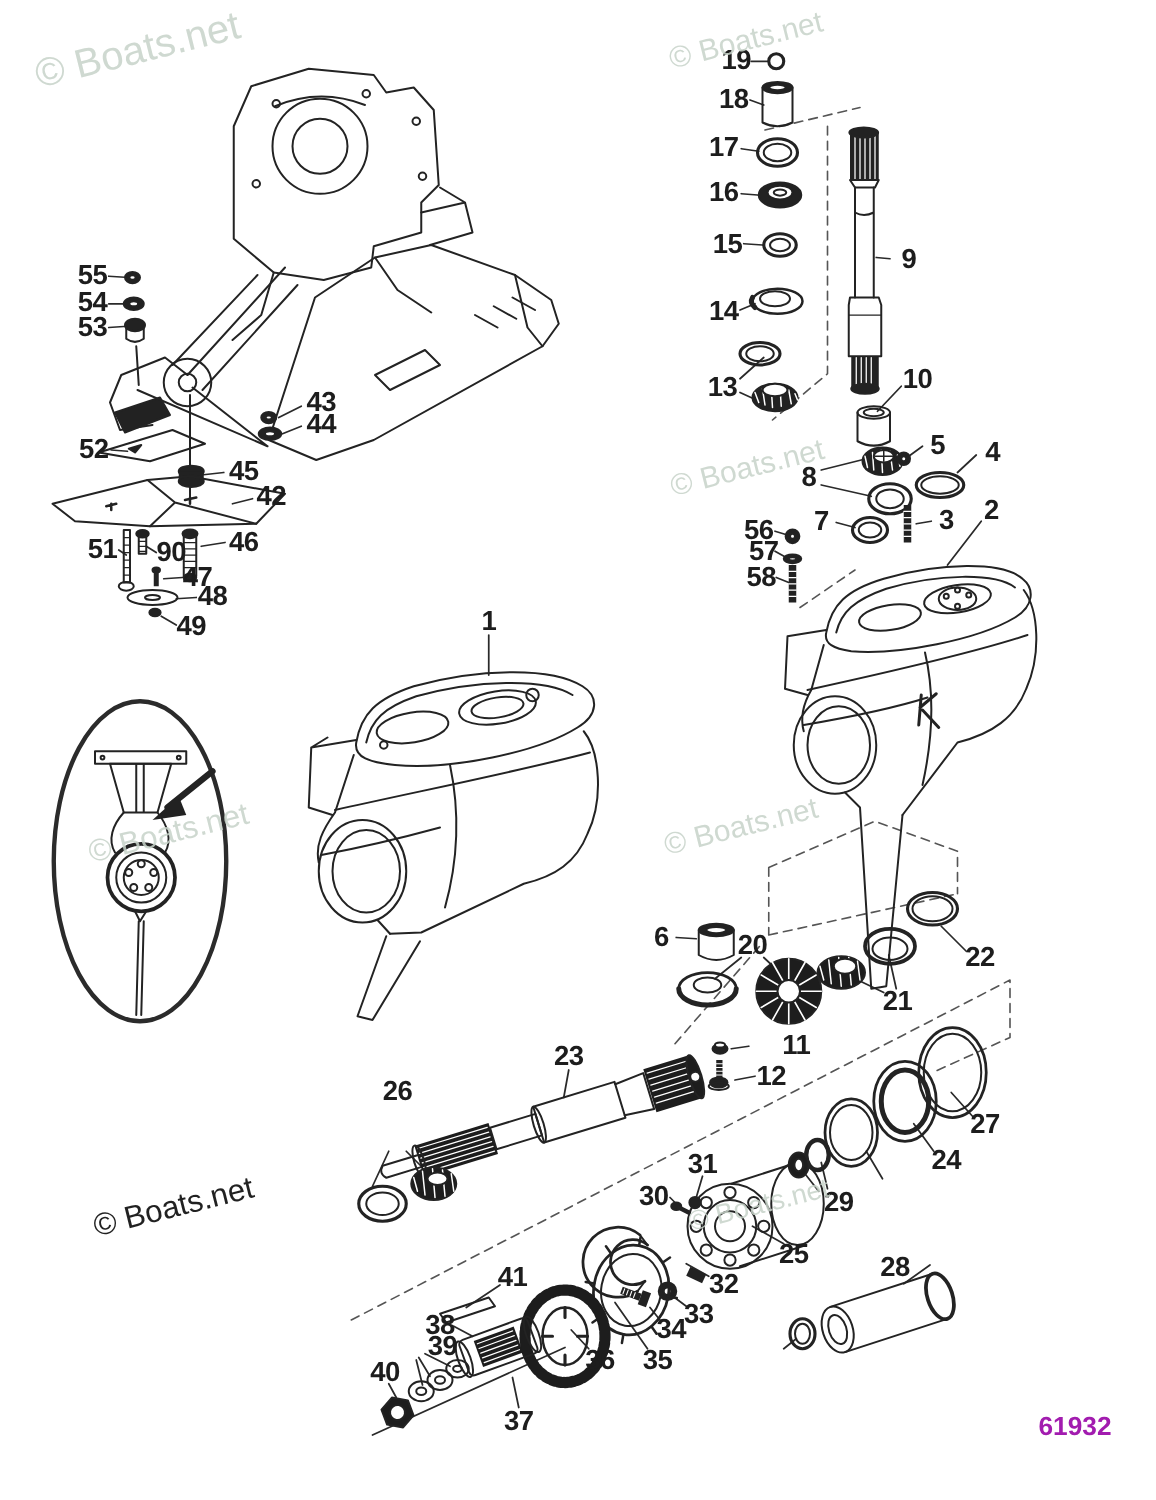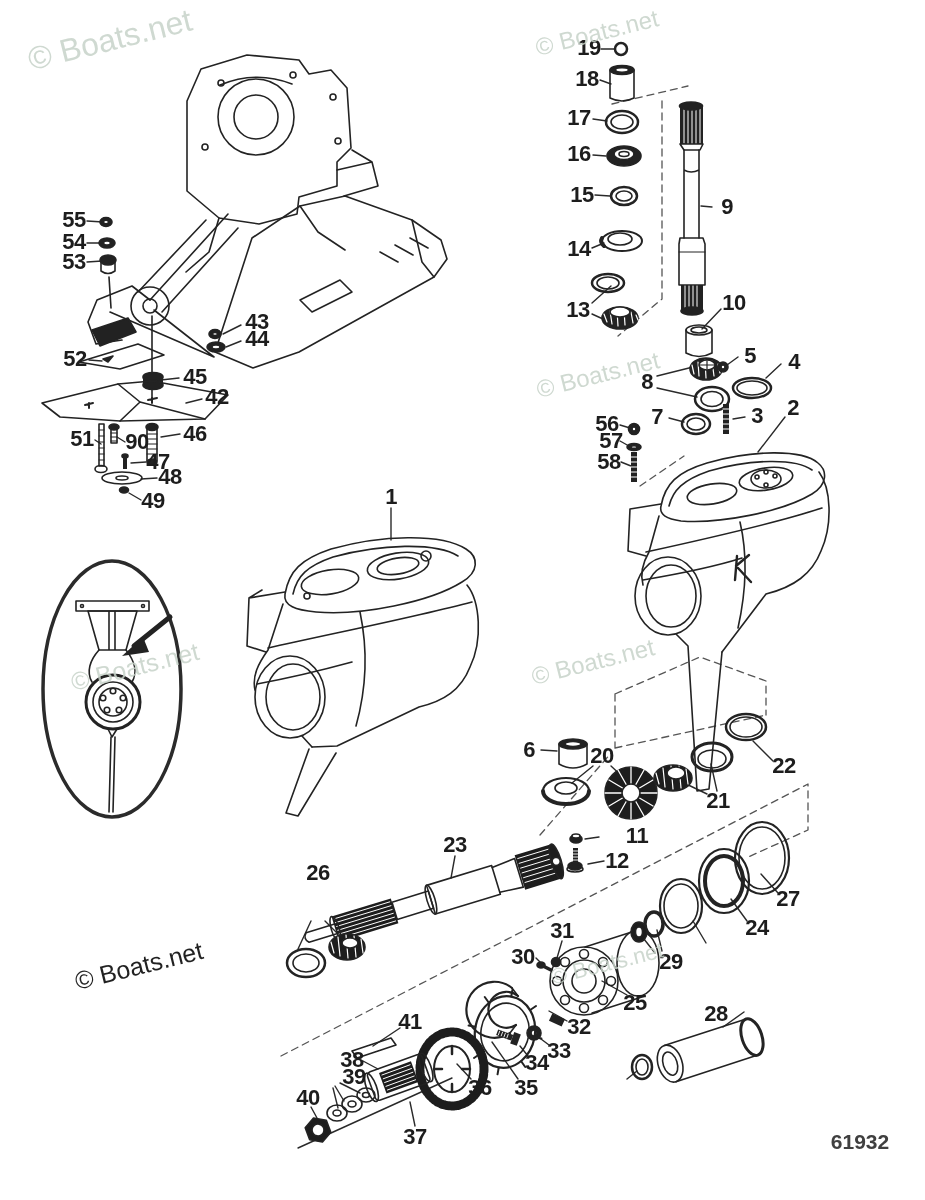--- a/index.html
+++ b/index.html
@@ -7,21 +7,21 @@
          font-family:"Liberation Sans", sans-serif;}
   #artwork{position:absolute;left:0;top:0;}
   .callout{position:absolute;transform:translate(-50%,-50%);
            font:bold 22px/1 "Liberation Sans", sans-serif;color:#1d1d1d;
            letter-spacing:-0.5px;white-space:nowrap;}
   .wm{position:absolute;transform:translate(-50%,-50%) rotate(-14deg);
       white-space:nowrap;font-family:"Liberation Sans", sans-serif;}
   .wm-light{color:#c7d3c9;opacity:.85;}
   .wm-dark{color:#161616;opacity:.95;}
   .diagram-code{position:absolute;transform:translate(-50%,-50%);
-                font:bold 21px "Liberation Sans", sans-serif;color:#404040;}
+                font:bold 21px "Liberation Sans", sans-serif;color:#a21caf;}
   svg *{vector-effect:non-scaling-stroke;}
 </style>
 </head>
 <body>
 
 <div id="stage">
 
 <svg id="artwork" width="925" height="1200" viewBox="0 0 925 1200" fill="none" stroke="#232323" stroke-width="1.6" stroke-linecap="round" stroke-linejoin="round">
 
   <g stroke="#555" stroke-width="1.3" stroke-dasharray="7 5">

